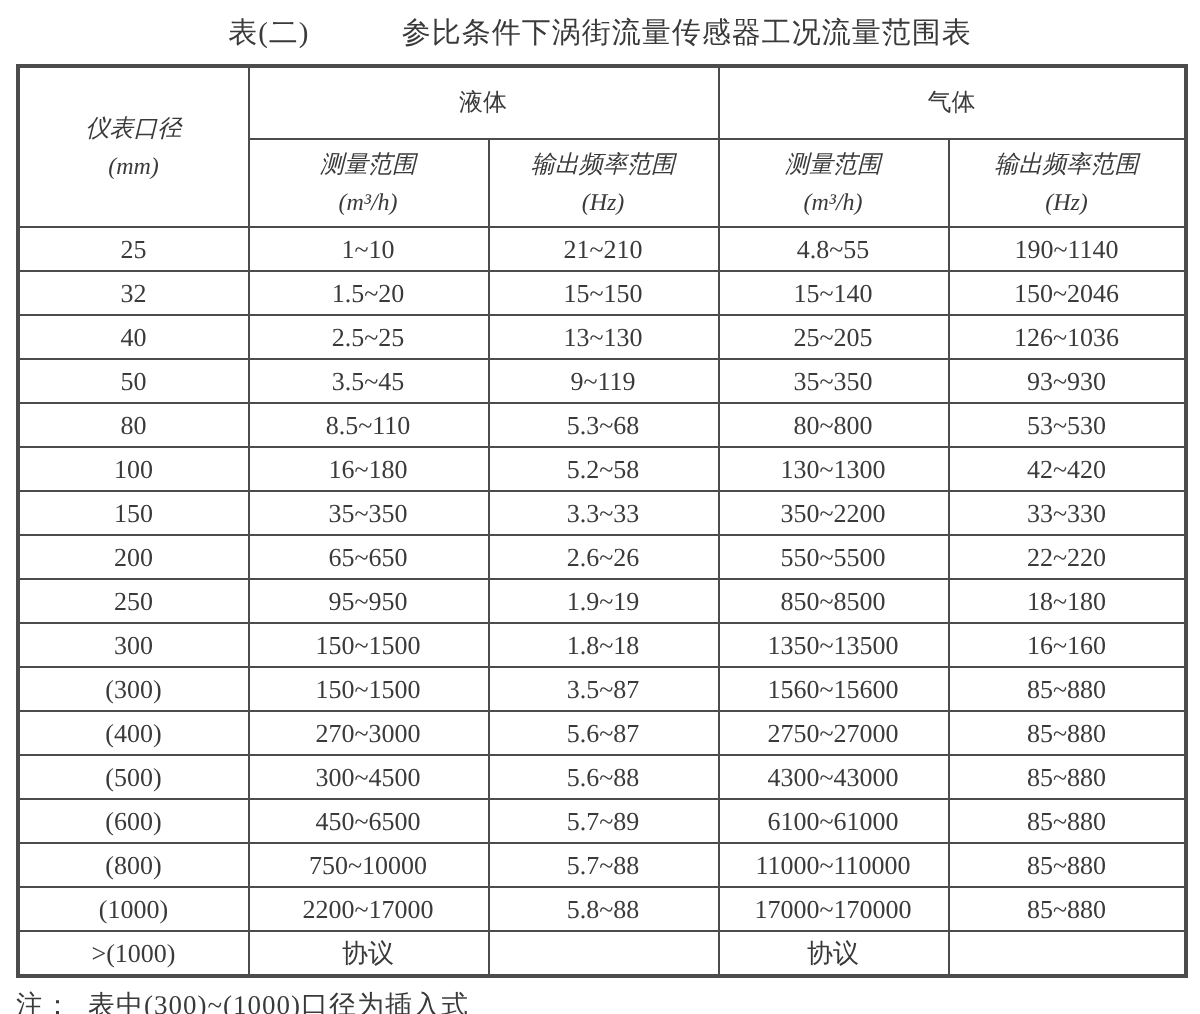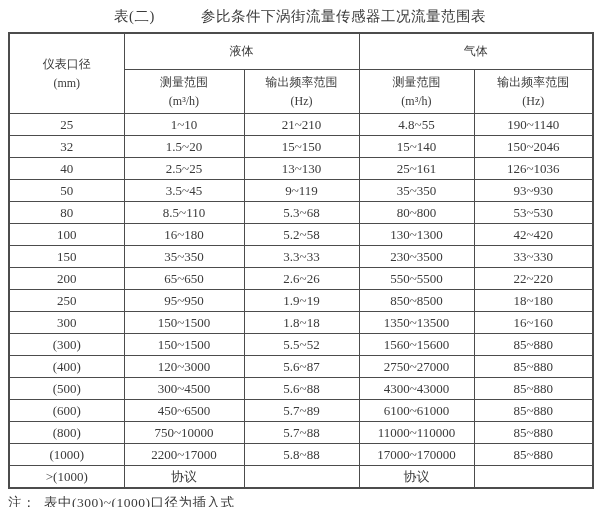--- a/index.html
+++ b/index.html
@@ -41,21 +41,21 @@
     font-weight: normal;
     font-size: 13px;
     color: #3a3a3a;
     overflow: hidden;
     white-space: nowrap;
   }
   .flow-table thead th { font-size: 12px; }
   .flow-table tr.group-row th { height: 35px; }
   .flow-table tr.sub-row th { height: 43px; line-height: 19px; }
   .flow-table tbody td { height: 21px; line-height: 21px; }
-  .hdr-line { display: block; line-height: 19px; }
+  .hdr-line { display: block; line-height: 19px; font-style: italic; }
 
   .note {
     margin: 5px 0 0 8px;
     font-size: 13.5px;
     letter-spacing: 0.5px;
   }
   .note .note-label { margin-right: 8px; }
 </style>
 </head>
 <body>
@@ -115,21 +115,21 @@
           <td>32</td>
           <td>1.5~20</td>
           <td>15~150</td>
           <td>15~140</td>
           <td>150~2046</td>
         </tr>
         <tr>
           <td>40</td>
           <td>2.5~25</td>
           <td>13~130</td>
-          <td>25~161</td>
+          <td>25~205</td>
           <td>126~1036</td>
         </tr>
         <tr>
           <td>50</td>
           <td>3.5~45</td>
           <td>9~119</td>
           <td>35~350</td>
           <td>93~930</td>
         </tr>
         <tr>
@@ -143,21 +143,21 @@
           <td>100</td>
           <td>16~180</td>
           <td>5.2~58</td>
           <td>130~1300</td>
           <td>42~420</td>
         </tr>
         <tr>
           <td>150</td>
           <td>35~350</td>
           <td>3.3~33</td>
-          <td>230~3500</td>
+          <td>350~2200</td>
           <td>33~330</td>
         </tr>
         <tr>
           <td>200</td>
           <td>65~650</td>
           <td>2.6~26</td>
           <td>550~5500</td>
           <td>22~220</td>
         </tr>
         <tr>
@@ -170,27 +170,27 @@
         <tr>
           <td>300</td>
           <td>150~1500</td>
           <td>1.8~18</td>
           <td>1350~13500</td>
           <td>16~160</td>
         </tr>
         <tr>
           <td>(300)</td>
           <td>150~1500</td>
-          <td>5.5~52</td>
+          <td>3.5~87</td>
           <td>1560~15600</td>
           <td>85~880</td>
         </tr>
         <tr>
           <td>(400)</td>
-          <td>120~3000</td>
+          <td>270~3000</td>
           <td>5.6~87</td>
           <td>2750~27000</td>
           <td>85~880</td>
         </tr>
         <tr>
           <td>(500)</td>
           <td>300~4500</td>
           <td>5.6~88</td>
           <td>4300~43000</td>
           <td>85~880</td>

